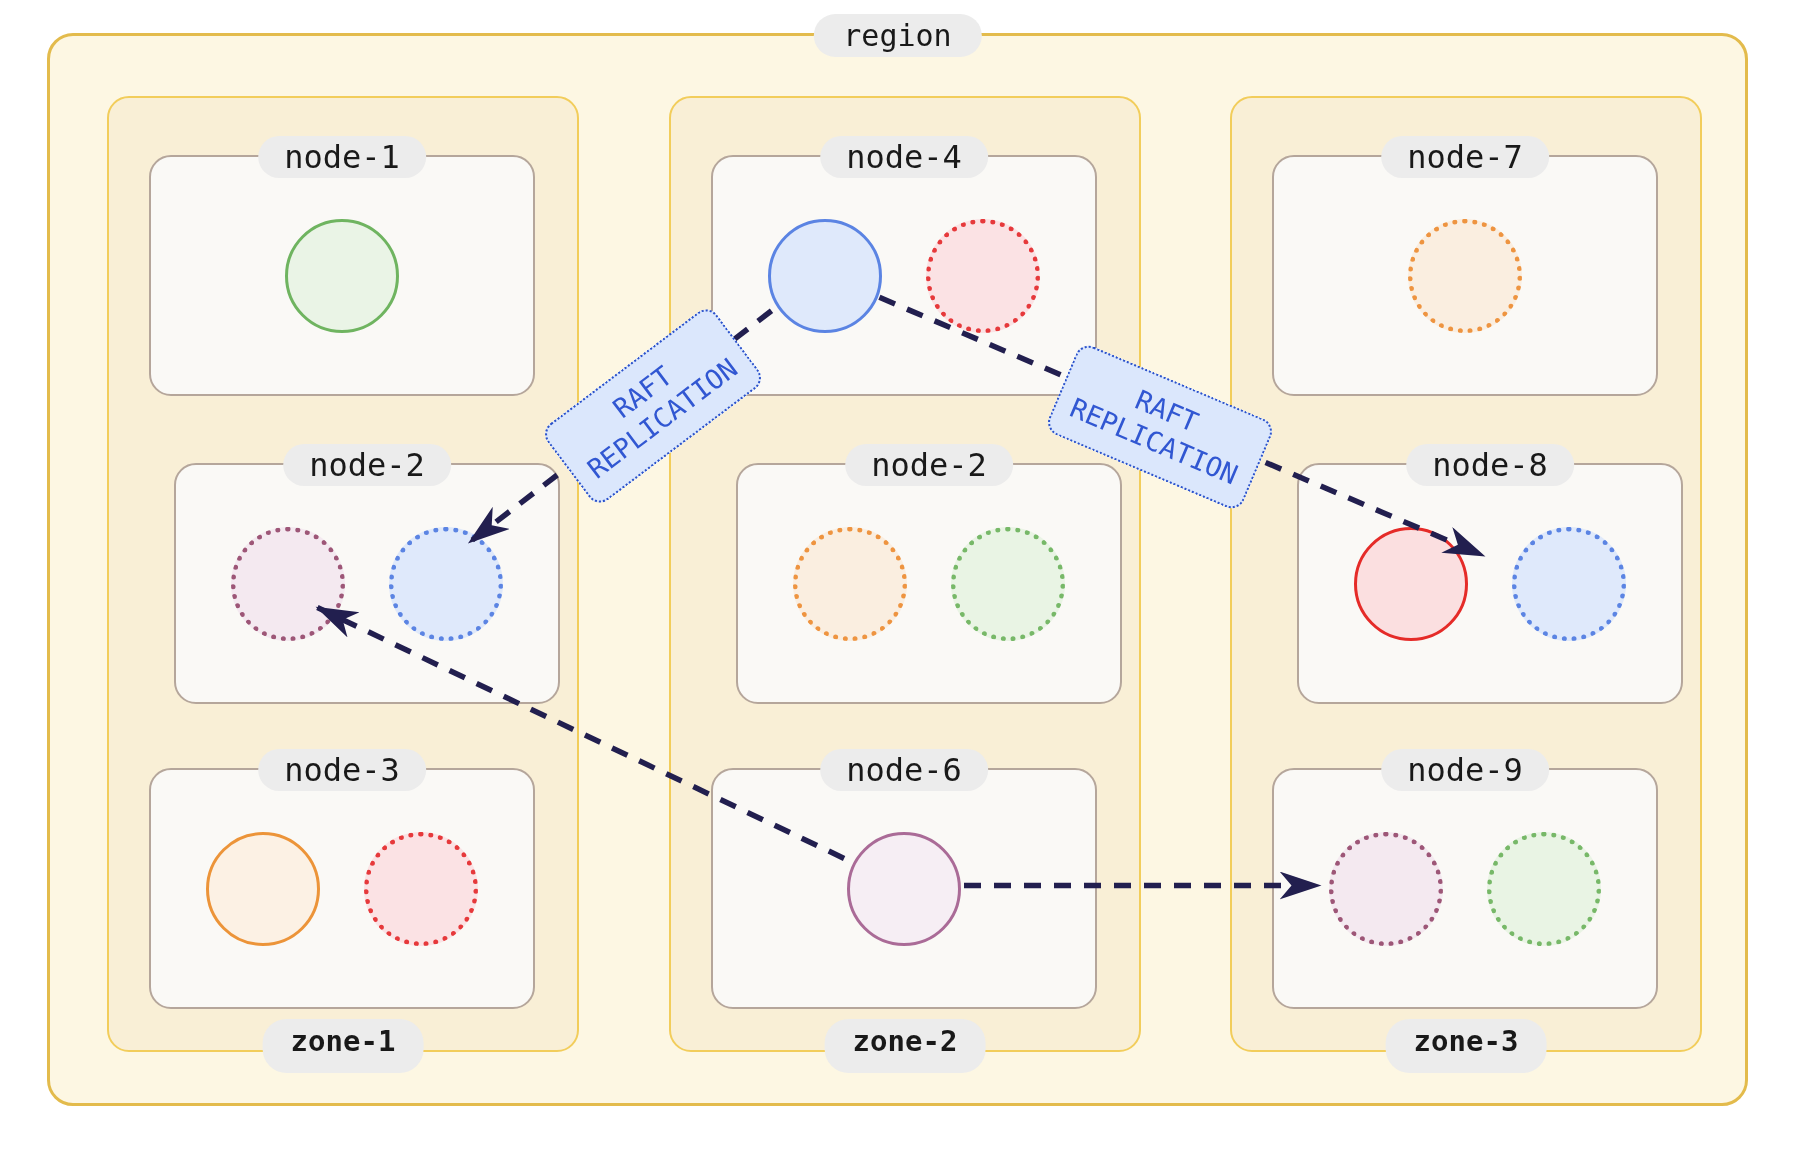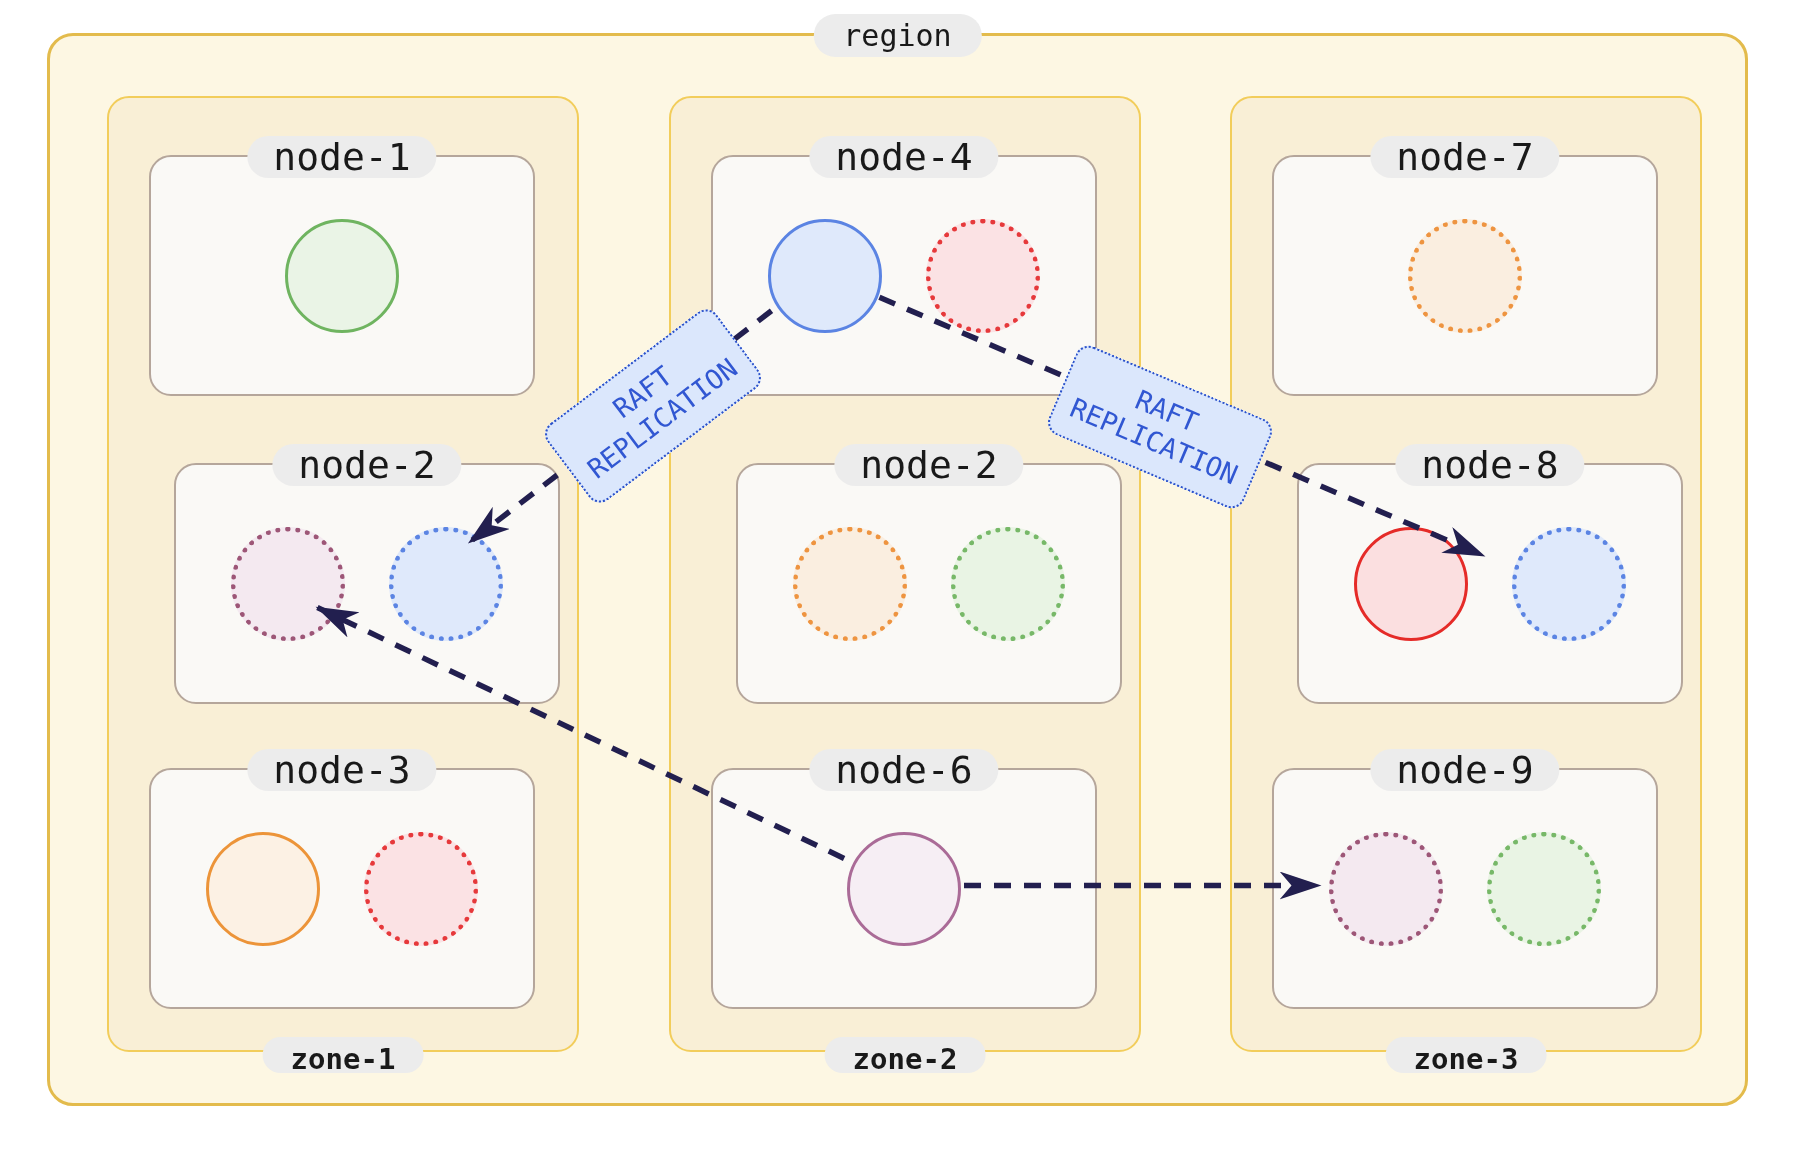--- a/index.html
+++ b/index.html
@@ -21,22 +21,22 @@
     position:absolute;left:40px;width:386px;height:241px;
     background:#faf9f6;border:2.5px solid #b5a69b;border-radius:22px;box-sizing:border-box;
   }
   .row1{top:57px;} .row2{top:365px;margin-left:25px;} .row3{top:670px;padding-left:16px;}
   
   .pill{
     position:absolute;left:50%;transform:translateX(-50%);
     background:#ececec;border-radius:24px;white-space:nowrap;color:#191919;z-index:3;
   }
   .region-label{top:-22px;height:43px;line-height:43px;padding:0 30px;font-size:30px;font-weight:normal;}
-  .zone-label{bottom:-23px;height:36px;line-height:44px;padding:0 28px;font-size:29px;font-weight:bold;}
-  .node-label{top:-21px;height:42px;line-height:42px;padding:0 26px;font-size:38px;font-weight:normal;}
+  .zone-label{bottom:-23px;height:54px;line-height:44px;padding:0 28px;font-size:29px;font-weight:bold;}
+  .node-label{top:-21px;height:42px;line-height:42px;padding:0 26px;font-size:32px;font-weight:normal;}
   
   .node-body{position:absolute;inset:0;display:flex;align-items:center;justify-content:center;gap:44px;}
   .replica{width:114px;height:114px;border-radius:50%;box-sizing:border-box;}
   .replica.solid{border-width:3px;border-style:solid;}
   .replica.dotted{border-width:5px;border-style:dotted;}
   
   .edges{position:absolute;left:0;top:0;z-index:4;pointer-events:none;}
   
   .raft-label{
     position:absolute;width:212px;height:96px;box-sizing:border-box;z-index:6;

